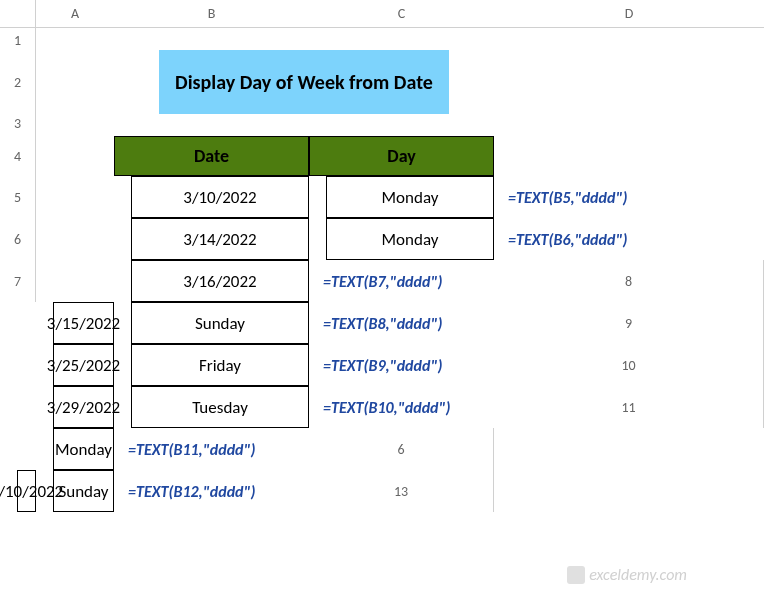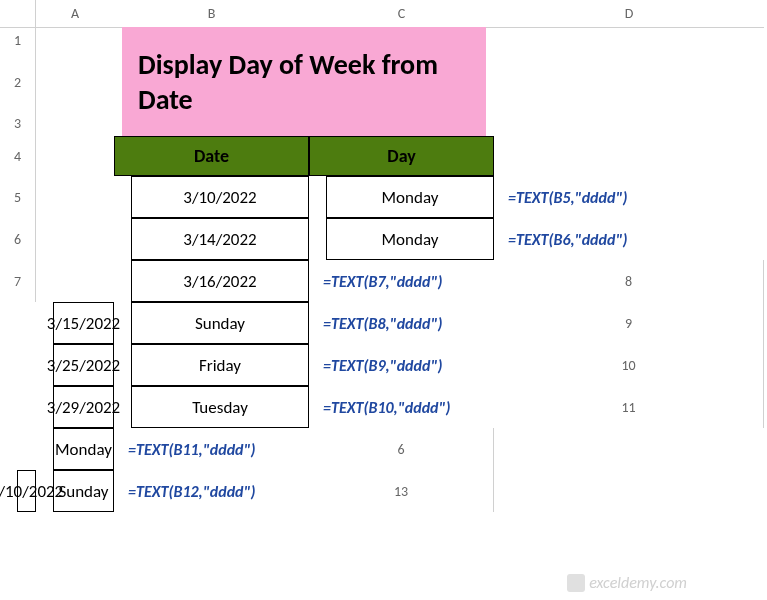--- a/index.html
+++ b/index.html
@@ -49,23 +49,23 @@
       padding: 0 8px;
       font-size: 16px;
     }
     .title-cell {
       grid-column: 3 / 5;
       display: flex;
       align-items: center;
       justify-content: center;
     }
     .title-text {
-      background: #f9a8d4;
+      background: #7dd3fc;
       font-weight: bold;
-      font-size: 28px;
+      font-size: 20px;
       padding: 20px 16px;
     }
     .table-header {
       background: #4d7c0f;
       font-weight: bold;
       border: 1px solid #000;
       justify-content: center;
       font-size: 18px;
     }
     .table-cell {
@@ -76,21 +76,21 @@
     }
     .formula-cell {
       color: #2048a0;
       font-style: italic;
       font-weight: bold;
       font-size: 16px;
       padding-left: 14px;
     }
     .watermark {
       position: absolute;
-      bottom: 8px;
+      bottom: 16px;
       right: 80px;
       color: #d0d0d0;
       font-size: 16px;
       font-style: italic;
       display: flex;
       align-items: center;
       gap: 4px;
     }
     .watermark-icon {
       width: 18px;

